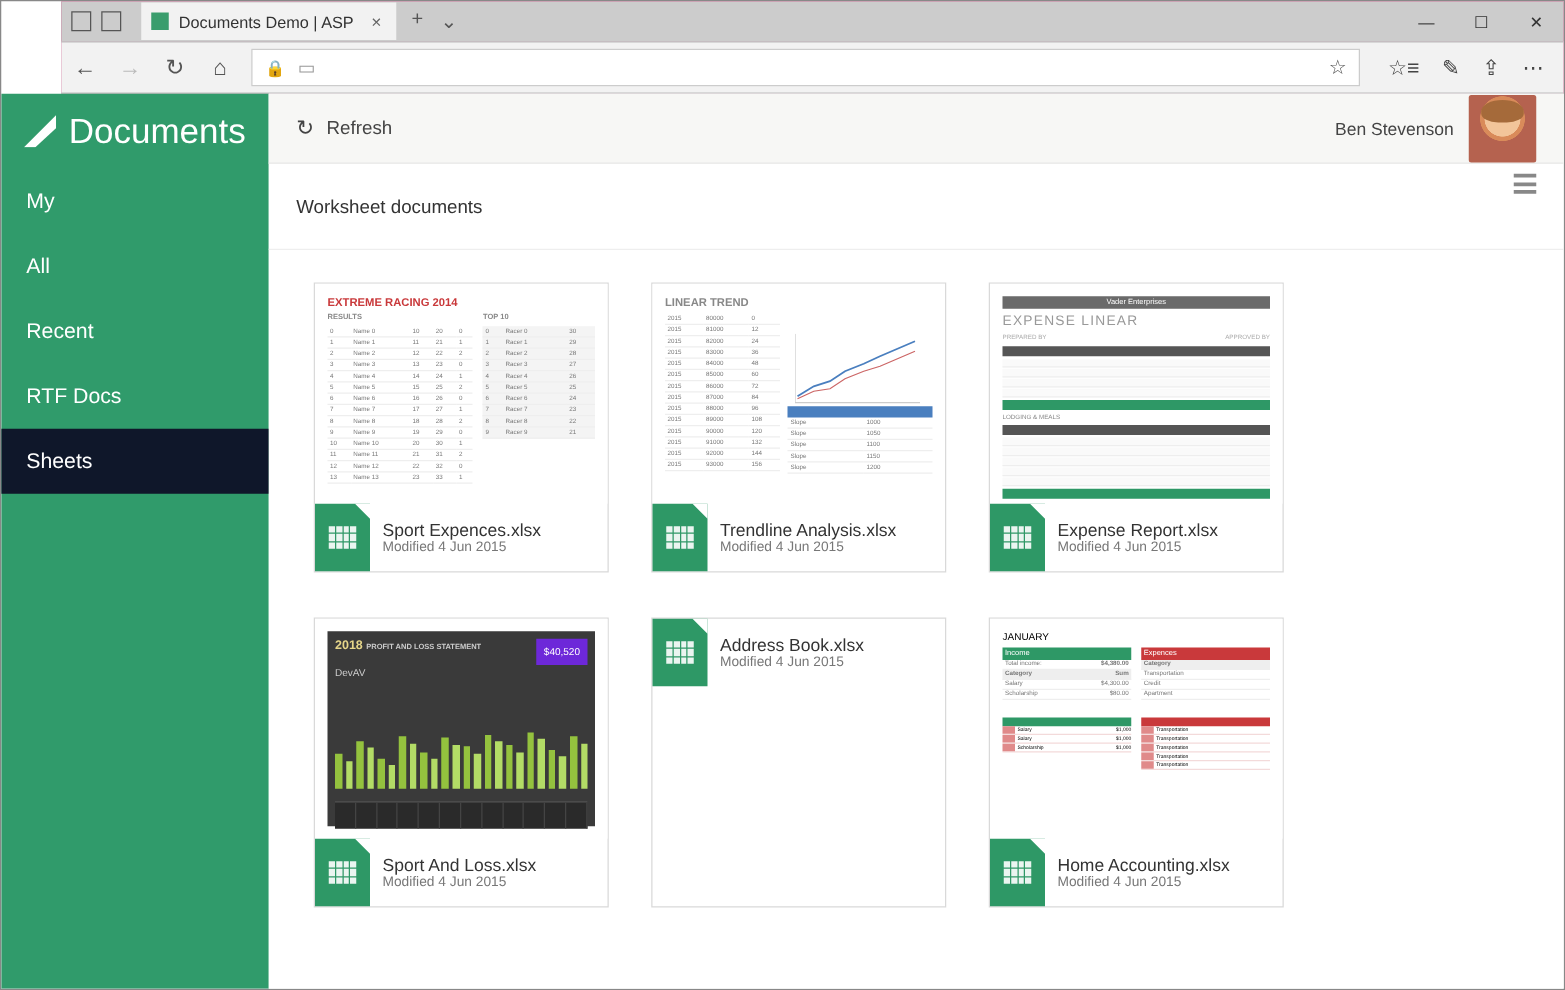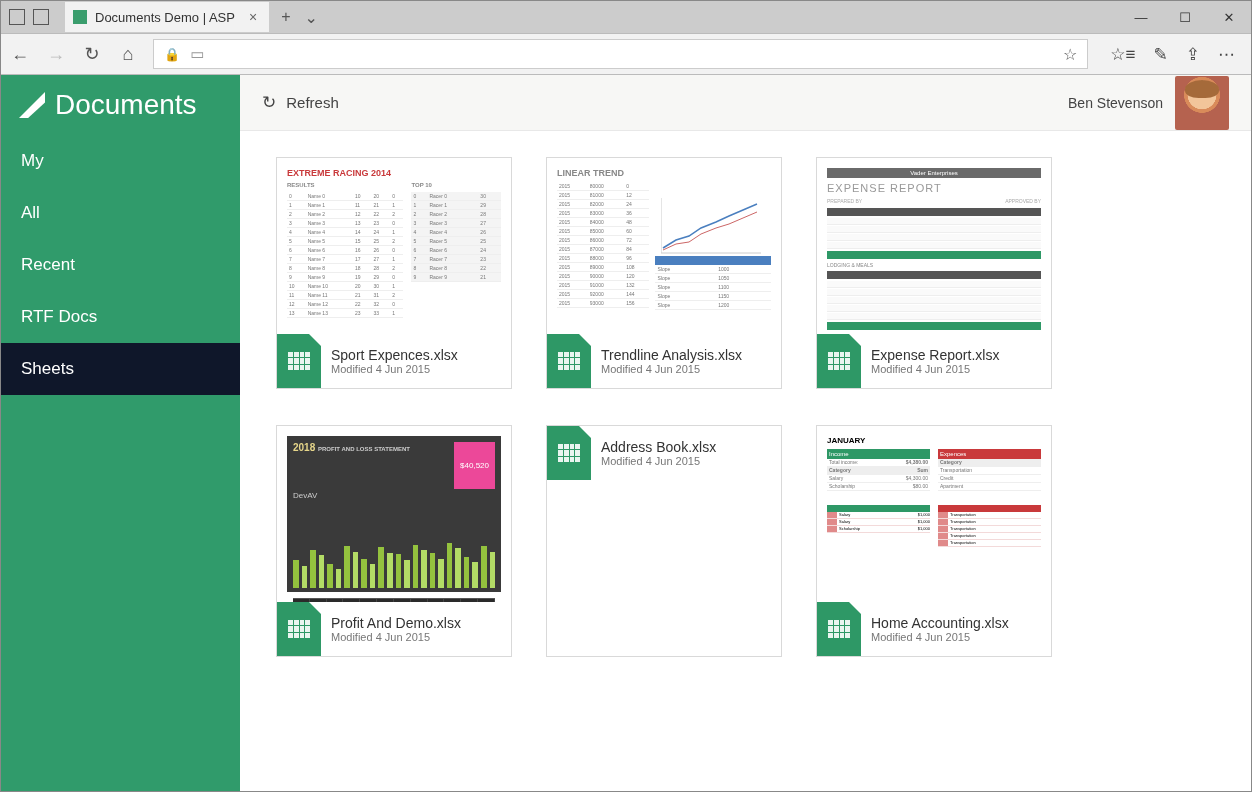--- a/index.html
+++ b/index.html
@@ -1,40 +1,40 @@
 <!DOCTYPE html>
 <html><head>
 <meta charset="utf-8">
 <style>
 * { margin: 0; padding: 0; box-sizing: border-box; font-family: "Segoe UI", Arial, sans-serif; }
 body { background: #fff; width: 1252px; height: 792px; overflow: hidden; border: 1px solid #888; }
 
 
-.browser-chrome { background: #be185d; }
+.browser-chrome { background: #be185d; margin-left: 48px; }
 .title-bar { height: 32px; display: flex; align-items: center; background: #ccc; }
 .title-bar-icons { display: flex; gap: 8px; padding: 0 8px; }
 .title-bar-icons .sq { width: 16px; height: 16px; border: 1px solid #555; display:inline-block; }
 .tab { background: #f2f2f2; height: 30px; display: flex; align-items: center; padding: 0 12px 0 8px; margin-left: 8px; position: relative; font-size: 13px; color: #333; }
 .tab .favicon { width: 14px; height: 14px; background: #3a9d6d; margin-right: 8px; }
 .tab .close-x { margin-left: 14px; color: #666; font-size: 14px; }
 .title-actions { display: flex; margin-left: 12px; gap: 14px; color: #555; font-size: 16px; }
 .window-controls { margin-left: auto; display: flex; }
 .window-controls div { width: 44px; height: 30px; display:flex; align-items:center; justify-content:center; color:#333; font-size: 13px; }
 
 .nav-bar { height: 42px; background: #f2f2f2; display: flex; align-items: center; padding: 0 8px; gap: 14px; border-top: 1px solid #bbb; border-bottom: 1px solid #bbb; }
 .nav-bar .nav-icon { color: #555; font-size: 18px; width: 22px; text-align:center; }
 .url-box { flex: 1; background: #fff; border: 1px solid #ccc; height: 30px; display:flex; align-items:center; padding: 0 10px; font-size: 14px; color: #666; gap: 10px; }
 .url-box .lock { font-size: 13px; color: #888; }
 .url-box .star { margin-left: auto; color: #555; font-size: 16px; }
 .url-box .book { color: #999; font-size: 15px; }
 .right-icons { display:flex; gap: 18px; padding: 0 8px; color:#444; font-size: 17px; }
 
 
 .app { display: flex; height: calc(792px - 74px - 2px); }
-.sidebar { width: 239px; background: #309b6b; color: #fff; display:flex; flex-direction:column; }
+.sidebar { width: 214px; background: #309b6b; color: #fff; display:flex; flex-direction:column; }
 .brand { display:flex; align-items:center; padding: 14px 18px; font-size: 28px; font-weight: 400; gap: 10px; }
 .brand-logo { width: 26px; height: 26px; background: #fff; clip-path: polygon(0 100%, 100% 0, 100% 40%, 35% 100%); }
 .side-item { padding: 16px 20px; font-size: 17px; font-weight: 300; cursor: pointer; }
 .side-item.active { background: #0f172a; }
 
 .main { flex: 1; display:flex; flex-direction:column; background: #fff; position: relative; }
 .toolbar { height: 56px; display:flex; align-items:center; padding: 0 22px; color: #444; font-size: 15px; border-bottom: 1px solid #e8e8e8; gap: 10px; background: #f7f7f5; }
 .refresh-ico { font-size: 17px; }
 .user-area { margin-left: auto; display: flex; align-items: center; gap: 12px; font-size: 14px; color: #444; }
 .avatar { width: 54px; height: 54px; border-radius: 2px; background: radial-gradient(circle at 50% 35%, #f2c59a 0 32%, #d98b5a 33% 40%, #b5624f 41% 100%); position: relative; overflow:hidden; }
@@ -61,39 +61,39 @@
 
 .tbl-mini { width:100%; border-collapse: collapse; }
 .tbl-mini td { border-bottom:1px solid #eee; font-size:5px; color:#777; padding:1px 2px; height:7px; }
 .thumb-title { font-size: 9px; font-weight:bold; margin-bottom: 4px; }
 .red { color: #c9393b; }
 .grey { color: #888; }
 .thumb-chart { position:absolute; right:10px; top:16px; width:100px; height:60px; }
 .thumb-chart svg { width:100%; height:100%; }
 .dark-thumb { background:#3a3a3a; height:100%; padding:6px; }
 .dark-thumb .hdr { display:flex; justify-content:space-between; font-size:8px; color:#e6d68a; }
-.dark-thumb .badge { background:#ec4899; color:#fff; padding:19px 6px; font-size:8px; }
+.dark-thumb .badge { background:#6d28d9; color:#fff; padding:6px 6px; font-size:8px; }
 .dark-thumb .bars { display:flex; align-items:flex-end; height:70px; gap:3px; margin-top:18px; }
 .dark-thumb .bars div { flex:1; background:#94c23e; }
 .dark-thumb .bar2 { background:#b3dc66 !important; }
 .dark-thumb .strip { height:22px; background:#2a2a2a; margin-top:10px; border-top:1px solid #555; display:flex; }
 .dark-thumb .strip div { flex:1; border-right:1px solid #444; font-size:4px; color:#999; }
 
 .addr-thumb .hdr { font-size:10px; font-weight:bold; color:#3a3a6a; margin-bottom:6px; }
 .addr-thumb .tabbar { display:flex; height:12px; }
 .addr-thumb .tabbar div { flex:1; font-size:5px; color:#fff; text-align:center; padding-top:1px; }
 
 .exp-thumb .tophdr { background:#6a6a6a; color:#fff; font-size:6px; text-align:center; padding:2px; }
 .exp-thumb .title { font-size:11px; color:#999; letter-spacing:1px; margin:4px 0; }
 .exp-thumb .darkrow { background:#555; height:8px; }
 .exp-thumb .grnrow { background:#2e9866; height:8px; }
 .exp-thumb .rows { display:flex; flex-direction:column; gap:1px; margin:2px 0; }
 .exp-thumb .rows div { height:7px; background:#fafafa; border-bottom:1px solid #eee; font-size:5px; color:#888; }
 
-.home-thumb .mhdr { display:flex; gap:20px; font-size:8px; font-weight:bold; margin-bottom:4px; }
+.home-thumb .mhdr { display:flex; gap:20px; font-size:8px; font-weight:normal; margin-bottom:4px; }
 .home-thumb .panel { display:flex; gap:8px; }
 .home-thumb .box { flex:1; }
 .home-thumb .boxhdr { background:#2e9866; color:#fff; font-size:6px; padding:2px; }
 .home-thumb .boxhdr.r { background:#c9393b; }
 .home-thumb .line { height:8px; border-bottom:1px solid #eee; font-size:5px; color:#777; display:flex; justify-content:space-between; padding:0 2px; }
 .home-thumb .minitbl { margin-top:14px; display:flex; gap:8px; }
 .home-thumb .minitbl .col { flex:1; }
 .home-thumb .minitbl .rowhdr { background:#c9393b; height:7px; }
 .home-thumb .minitbl .rowhdr.g { background:#2e9866; }
 .home-thumb .minitbl .r { height:7px; border-bottom:1px solid #f3dada; font-size:4px; display:flex; }
@@ -157,20 +157,36 @@
       </div>
   </div>
 
   <div class="main">
     <div class="toolbar">
       <span class="refresh-ico">↻</span>
       <span>Refresh</span>
       <div class="user-area">
         <span>Ben Stevenson</span>
         <div class="avatar"></div>
+      </div>
+    </div>
+    <div class="subheader">
+      <span>Worksheet documents</span>
+      <div class="view-toggles">
+        <div class="vt grid">
+            <div></div>
+            <div></div>
+            <div></div>
+            <div></div>
+          </div>
+        <div class="vt list">
+            <div></div>
+            <div></div>
+            <div></div>
+          </div>
       </div>
     </div>
     <div class="grid" id="doc-grid">
         <div class="card">
           <div class="thumb">
             <div style="display:flex;gap:8px">
               <div style="flex:1.3">
                 <div class="thumb-title red">EXTREME RACING 2014</div>
                 <div class="thumb-title grey" style="font-size:6px">RESULTS</div>
                 <table class="tbl-mini">
@@ -495,21 +511,21 @@
             <div class="meta">
               <div class="fname">Trendline Analysis.xlsx</div>
               <div class="fmod">Modified 4 Jun 2015</div>
             </div>
           </div>
         </div>
         <div class="card">
           <div class="thumb">
             <div class="exp-thumb">
               <div class="tophdr">Vader Enterprises</div>
-              <div class="title">EXPENSE REPORT</div>
+              <div class="title">EXPENSE LINEAR</div>
               <div style="font-size:5px;color:#aaa;display:flex;justify-content:space-between;margin-bottom:4px">
                 <span>PREPARED BY</span>
                 <span>APPROVED BY</span>
               </div>
               <div class="darkrow"></div>
               <div class="rows">
                 <div></div>
                 <div></div>
                 <div></div>
                 <div></div>
@@ -625,21 +641,21 @@
                 <div></div>
                 <div></div>
                 <div></div>
                 <div></div>
                 <div></div>
                 <div></div>
                 <div></div>
               </div>
             </div>
             <div class="meta">
-              <div class="fname">Profit And Demo.xlsx</div>
+              <div class="fname">Sport And Loss.xlsx</div>
               <div class="fmod">Modified 4 Jun 2015</div>
             </div>
           </div>
         </div>
         <div class="card">
           <div class="card-footer">
             <div class="file-icon">
               <div class="grid4">
                 <div></div>
                 <div></div>

